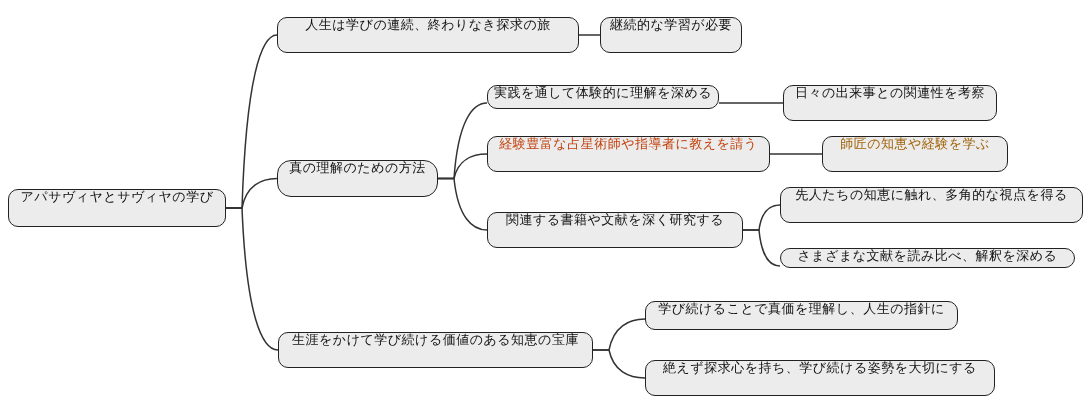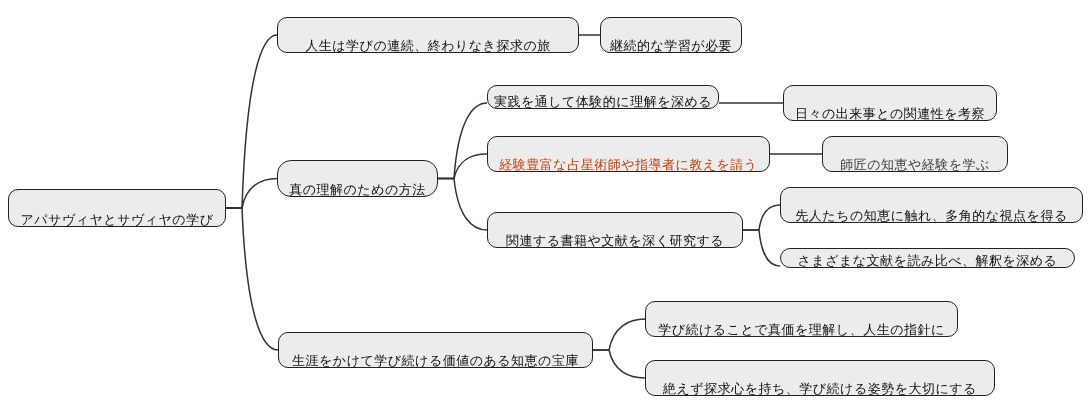--- a/index.html
+++ b/index.html
@@ -19,21 +19,21 @@
     position: absolute;
     left: 0;
     top: 0;
     width: 1090px;
     height: 415px;
   }
   .mm-node {
     position: absolute;
     box-sizing: border-box;
     display: flex;
-    align-items: flex-end;
+    align-items: flex-start;
     justify-content: center;
     background: #ececec;
     border: 1.5px solid #222222;
     border-radius: 10px;
     color: #111111;
     font-size: 13px;
     line-height: 1;
     white-space: nowrap;
     letter-spacing: 0.5px;
   }
@@ -75,34 +75,34 @@
     </div>
     <div class="mm-node" style="left: 487px; top: 85px; width: 232px; height: 24px; background: rgb(236, 236, 236); border-color: rgb(34, 34, 34); color: rgb(17, 17, 17);">
       <span>実践を通して体験的に理解を深める</span>
     </div>
     <div class="mm-node" style="left: 783px; top: 85px; width: 214px; height: 36px; background: rgb(236, 236, 236); border-color: rgb(34, 34, 34); color: rgb(17, 17, 17);">
       <span>日々の出来事との関連性を考察</span>
     </div>
     <div class="mm-node" style="left: 487px; top: 136px; width: 283px; height: 36px; background: rgb(236, 236, 236); border-color: rgb(34, 34, 34); color: #c2410c;">
       <span>経験豊富な占星術師や指導者に教えを請う</span>
     </div>
-    <div class="mm-node" style="left: 822px; top: 136px; width: 186px; height: 36px; background: rgb(236, 236, 236); border-color: rgb(34, 34, 34); color: #404040;">
+    <div class="mm-node" style="left: 822px; top: 136px; width: 186px; height: 36px; background: rgb(236, 236, 236); border-color: rgb(34, 34, 34); color: #a16207;">
       <span>師匠の知恵や経験を学ぶ</span>
     </div>
     <div class="mm-node" style="left: 487px; top: 212px; width: 256px; height: 36px; background: rgb(236, 236, 236); border-color: rgb(34, 34, 34); color: rgb(17, 17, 17);">
       <span>関連する書籍や文献を深く研究する</span>
     </div>
     <div class="mm-node" style="left: 780px; top: 187px; width: 303px; height: 36px; background: rgb(236, 236, 236); border-color: rgb(34, 34, 34); color: rgb(17, 17, 17);">
       <span>先人たちの知恵に触れ、多角的な視点を得る</span>
     </div>
     <div class="mm-node" style="left: 780px; top: 248px; width: 295px; height: 20px; background: rgb(236, 236, 236); border-color: rgb(34, 34, 34); color: rgb(17, 17, 17);">
       <span>さまざまな文献を読み比べ、解釈を深める</span>
     </div>
     <div class="mm-node" style="left: 278px; top: 332px; width: 315px; height: 36px; background: rgb(236, 236, 236); border-color: rgb(34, 34, 34); color: rgb(17, 17, 17);">
       <span>生涯をかけて学び続ける価値のある知恵の宝庫</span>
     </div>
-    <div class="mm-node" style="left: 645px; top: 301px; width: 313px; height: 36px; background: rgb(236, 236, 236); border-color: rgb(34, 34, 34); color: rgb(17, 17, 17);">
+    <div class="mm-node" style="left: 645px; top: 301px; width: 313px; height: 29px; background: rgb(236, 236, 236); border-color: rgb(34, 34, 34); color: rgb(17, 17, 17);">
       <span>学び続けることで真価を理解し、人生の指針に</span>
     </div>
     <div class="mm-node" style="left: 645px; top: 360px; width: 350px; height: 36px; background: rgb(236, 236, 236); border-color: rgb(34, 34, 34); color: rgb(17, 17, 17);">
       <span>絶えず探求心を持ち、学び続ける姿勢を大切にする</span>
     </div>
   </div>
 
 </body></html>

